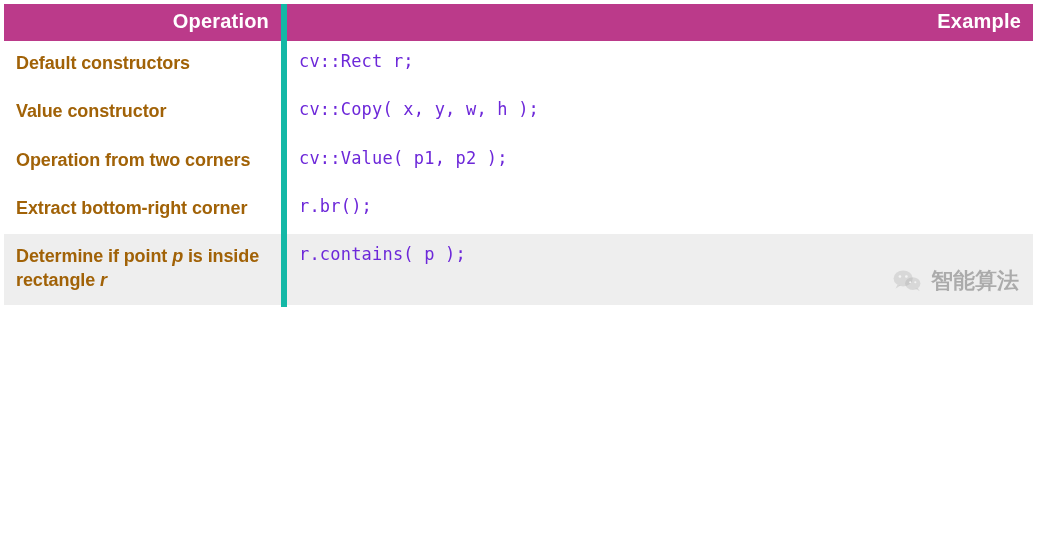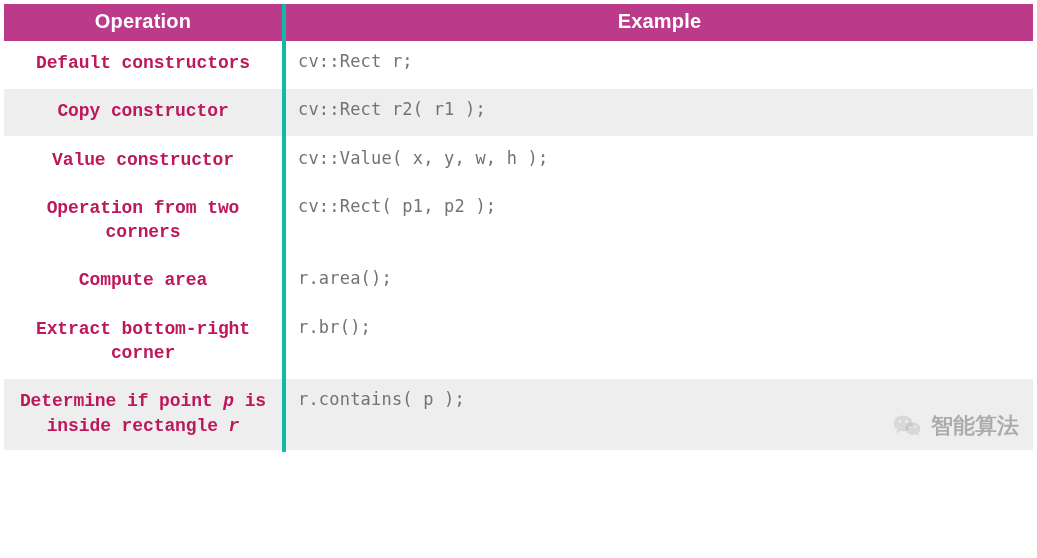--- a/index.html
+++ b/index.html
@@ -11,56 +11,55 @@
   }
   table {
     border-collapse: collapse;
     width: 100%;
     table-layout: fixed;
   }
   th {
     background: #bf3989;
     background: #bb3a8a;
     color: #ffffff;
-    text-align: center;
+    text-align: right;
     padding: 6px 12px 8px;
     font-weight: 700;
     font-size: 20px;
     font-family: 'Myriad Pro', 'Segoe UI', Arial, sans-serif;
     letter-spacing: 0.2px;
   }
   th.col-op { width: 280px; }
   td {
     padding: 10px 12px 12px;
     vertical-align: top;
     font-size: 18px;
     border-bottom: 2px solid #ffffff;
   }
   td.op {
-    font-family: Liberation Mono, monospace;
+    font-family: Liberation Sans, sans-serif;
     font-weight: 600;
-    color: #be185d;
+    color: #a16207;
     line-height: 1.35;
     letter-spacing: -0.1px;
-    text-align: center;
   }
   td.op .var {
     font-style: italic;
     font-weight: 600;
   }
   td.ex {
     font-family: 'Consolas', 'DejaVu Sans Mono', 'Courier New', monospace;
     font-size: 17px;
-    color: #737373;
+    color: #6d28d9;
     white-space: pre;
     letter-spacing: 0.2px;
   }
   tr.odd td { background: #ffffff; }
   tr.even td { background: #eeeeee; }
-  td + td, th + th { border-left: 4px solid #14b8a6; }
+  td + td, th + th { border-left: 6px solid #14b8a6; }
 
   .watermark {
     position: absolute;
     right: 14px;
     bottom: 10px;
     display: flex;
     align-items: center;
     gap: 8px;
     color: rgba(0,0,0,0.28);
     font-family: 'Microsoft YaHei', 'PingFang SC', sans-serif;
@@ -88,35 +87,27 @@
     <tr>
       <th class="col-op">Operation</th>
       <th>Example</th>
     </tr>
   </thead>
   <tbody>
         <tr class="odd">
           <td class="op">Default constructors</td>
           <td class="ex">cv::Rect r;</td>
         </tr>
-        <tr class="even">
-          <td class="op">Copy constructor</td>
-          <td class="ex">cv::Rect r2( r1 );</td>
-        </tr>
         <tr class="odd">
           <td class="op">Value constructor</td>
-          <td class="ex">cv::Value( x, y, w, h );</td>
+          <td class="ex">cv::Copy( x, y, w, h );</td>
         </tr>
         <tr class="odd">
           <td class="op">Operation from two corners</td>
-          <td class="ex">cv::Rect( p1, p2 );</td>
-        </tr>
-        <tr class="odd">
-          <td class="op">Compute area</td>
-          <td class="ex">r.area();</td>
+          <td class="ex">cv::Value( p1, p2 );</td>
         </tr>
         <tr class="odd">
           <td class="op">Extract bottom-right corner</td>
           <td class="ex">r.br();</td>
         </tr>
         <tr class="even">
           <td class="op">Determine if point <span class="var">p</span> is inside rectangle <span class="var">r</span></td>
           <td class="ex">r.contains( p );</td>
         </tr>
       </tbody>

